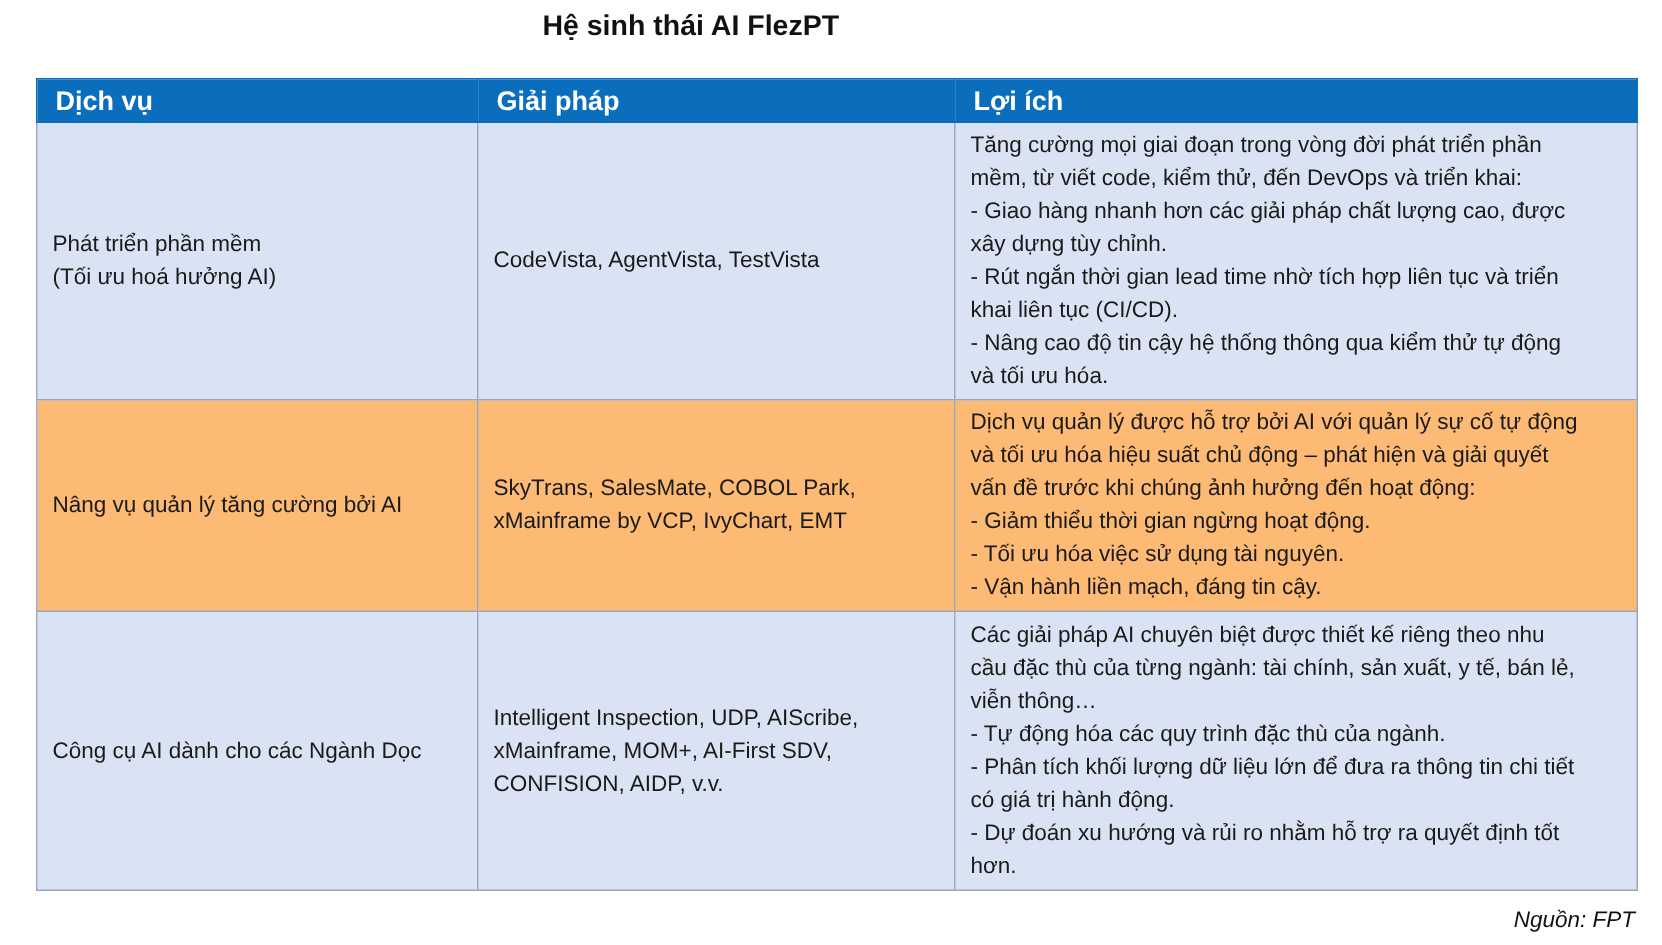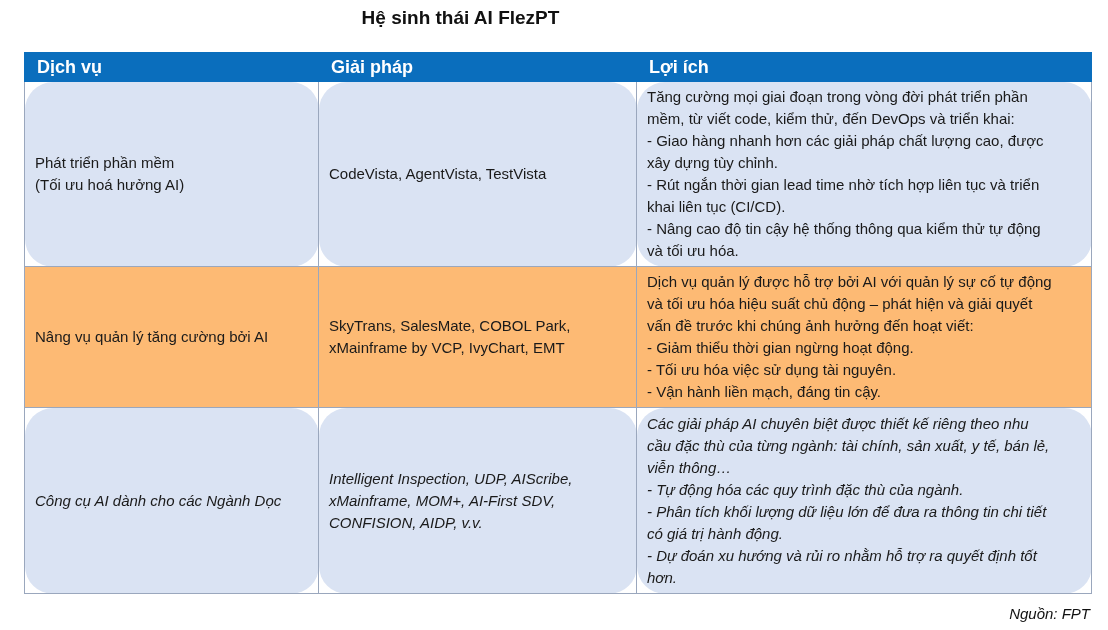--- a/index.html
+++ b/index.html
@@ -11,25 +11,25 @@
               border-collapse: collapse; table-layout: fixed; font-size: 15px; }
   table.eco col.c1 { width: 294px; }
   table.eco col.c2 { width: 318px; }
   table.eco col.c3 { width: 455px; }
   table.eco th { background: #0a6ebd; color: #ffffff; font-weight: bold; height: 28px;
                  padding: 0 12px; font-size: 18px; border: 1px solid #0a6ebd; }
   table.eco th.left { text-align: left; }
   table.eco th.center { text-align: left; }
   table.eco td { border: 1px solid #9aa7bd; padding: 0 10px; vertical-align: middle;
                  line-height: 22px; color: #1a1a1a; }
-  table.eco tr.shaded td { background: #dae3f3; border-radius: 28px; }
+  table.eco tr.shaded td { background: #dae3f3; }
   table.eco tr.plain td { background: #fdba74; }
   table.eco tr.r1 td { height: 184px; }
   table.eco tr.r2 td { height: 140px; }
-  table.eco tr.r3 td { height: 185px; font-style: italic; }
+  table.eco tr.r3 td { height: 185px; }
   .ben-line { display: block; }
   .source { position: absolute; right: 18px; top: 605px; font-style: italic; font-size: 15px; color: #111; }
 </style>
 </head>
 <body>
 
 <div class="title">Hệ sinh thái AI FlezPT</div>
 
 <table class="eco">
   <colgroup>
@@ -68,21 +68,21 @@
       <td>
         <span class="ben-line">Nâng vụ quản lý tăng cường bởi AI</span>
       </td>
       <td>
         <span class="ben-line">SkyTrans, SalesMate, COBOL Park,</span>
         <span class="ben-line">xMainframe by VCP, IvyChart, EMT</span>
       </td>
       <td>
         <span class="ben-line">Dịch vụ quản lý được hỗ trợ bởi AI với quản lý sự cố tự động</span>
         <span class="ben-line">và tối ưu hóa hiệu suất chủ động – phát hiện và giải quyết</span>
-        <span class="ben-line">vấn đề trước khi chúng ảnh hưởng đến hoạt viết:</span>
+        <span class="ben-line">vấn đề trước khi chúng ảnh hưởng đến hoạt động:</span>
         <span class="ben-line">- Giảm thiểu thời gian ngừng hoạt động.</span>
         <span class="ben-line">- Tối ưu hóa việc sử dụng tài nguyên.</span>
         <span class="ben-line">- Vận hành liền mạch, đáng tin cậy.</span>
       </td>
     </tr>
     <tr class="shaded r3">
       <td>
         <span class="ben-line">Công cụ AI dành cho các Ngành Dọc</span>
       </td>
       <td>

